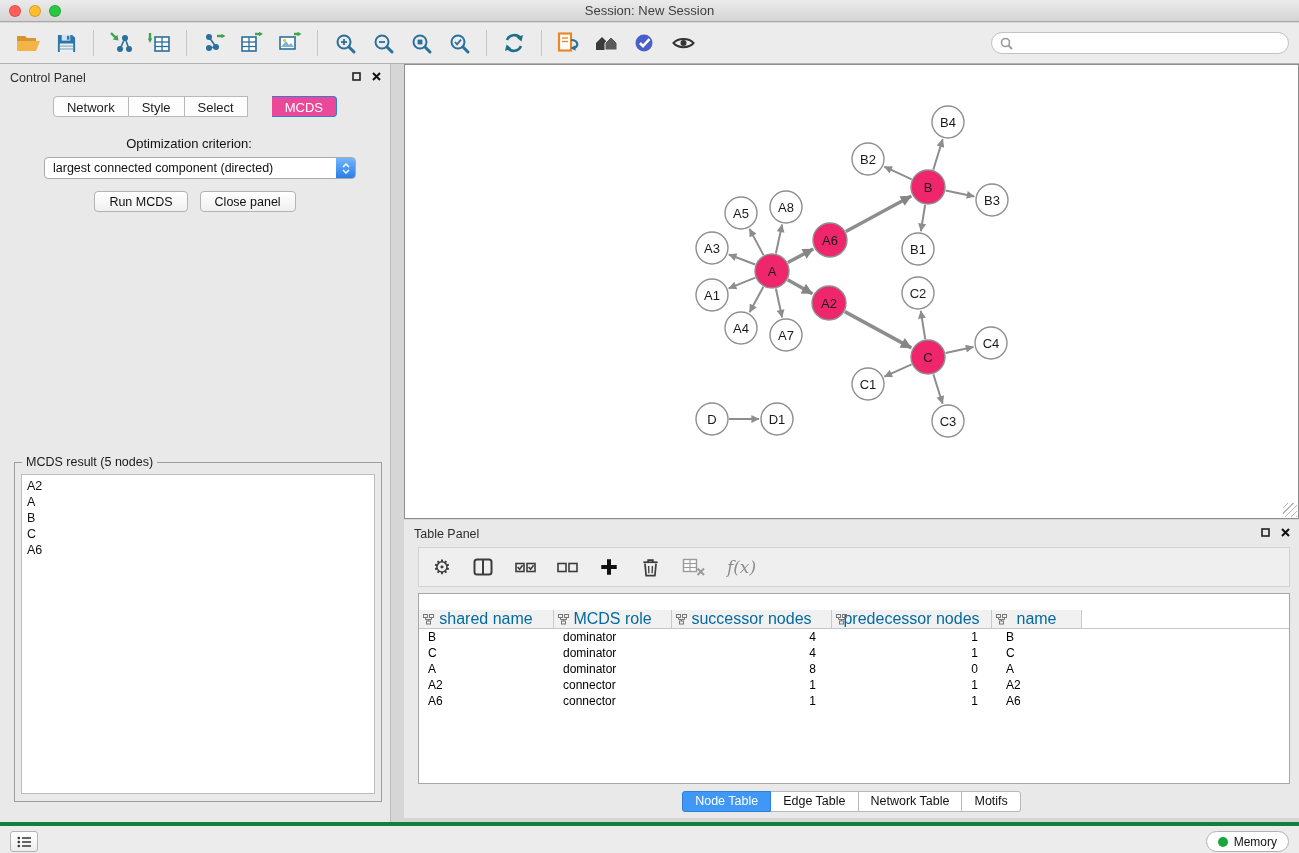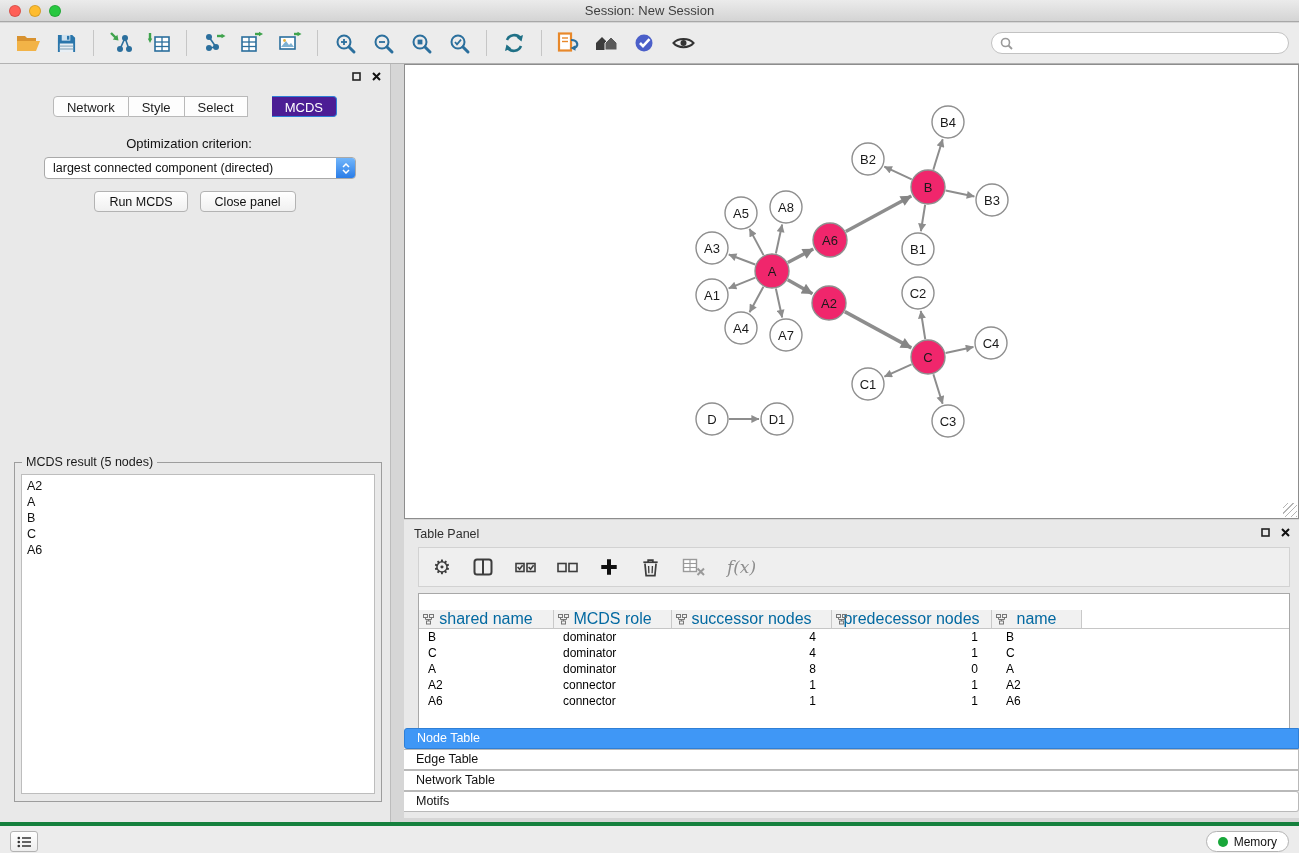--- a/index.html
+++ b/index.html
@@ -29,21 +29,21 @@
   .panel-controls { position: absolute; right: 9px; top: 8px; display: flex; gap: 11px; align-items: center; }
 
   
   .control-panel { position: absolute; left: 0; top: 64px; width: 391px; bottom: 31px;
     background: #e9e9e9; border-right: 1px solid #bcbcbc; }
   .cp-tabs { position: absolute; top: 32px; left: 0; right: 0; display: flex; justify-content: center; }
   .cp-tab { font-size: 13px; color: #1d1d1d; padding: 3px 13px; background: #fdfdfd;
     border: 1px solid #b9b9b9; border-left: none; height: 21px; }
   .cp-tab:first-child { border-left: 1px solid #b9b9b9; border-radius: 4px 0 0 4px; }
   .cp-tab:last-child { border-radius: 0 4px 4px 0; }
-  .cp-tab.active { background: #4c1d95; border-color: #2f7fd6; color: #fff; margin-left: 24px; }
+  .cp-tab.active { background: #ec4899; border-color: #2f7fd6; color: #fff; margin-left: 24px; }
   .opt-label { position: absolute; top: 72px; left: 0; right: 12px; text-align: center; font-size: 13px; color: #111; }
   .dropdown { position: absolute; top: 93px; left: 44px; width: 312px; height: 22px; background: #fff;
     border: 1px solid #a9a9a9; border-radius: 4px; display: flex; align-items: center; overflow: hidden; }
   .dropdown-value { flex: 1; font-size: 12.5px; color: #111; padding-left: 8px; white-space: nowrap; }
   .dropdown-stepper { width: 19px; align-self: stretch; background: linear-gradient(#72b6fb, #2a7de8);
     display: flex; flex-direction: column; align-items: center; justify-content: center; gap: 1px; }
   .cp-buttons { position: absolute; top: 127px; left: 0; right: 0; display: flex; justify-content: center; gap: 12px; }
   .btn { font-size: 12.5px; color: #111; padding: 2px 14px; height: 21px;
     background: linear-gradient(#ffffff, #f0f0f0); border: 1px solid #b3b3b3; border-radius: 4px; }
   .result-box { position: absolute; left: 14px; top: 398px; width: 368px; height: 340px; border: 1px solid #9d9d9d; }
@@ -77,21 +77,21 @@
   .th { position: relative; display: flex; align-items: center; justify-content: center;
     background: #f1f1f1; border-right: 1px solid #c9c9c9; border-bottom: 1px solid #c6c6c6; }
   .th .mini { position: absolute; left: 4px; top: 4px; }
   .th-fill { flex: 1; border-bottom: 1px solid #c6c6c6; background: #fff; }
   .c0 { width: 135px; } .c1 { width: 118px; } .c2 { width: 160px; } .c3 { width: 160px; } .c4 { width: 90px; }
   .trow { display: flex; height: 16px; align-items: center; font-size: 12px; color: #000; }
   .tcell { overflow: hidden; white-space: nowrap; }
   .tcell.c0 { padding-left: 9px; } .tcell.c1 { padding-left: 9px; }
   .tcell.c2 { text-align: right; padding-right: 16px; } .tcell.c3 { text-align: right; padding-right: 14px; }
   .tcell.c4 { padding-left: 14px; }
-  .tp-tabs { position: absolute; bottom: 6px; left: 0; right: 0; display: flex; justify-content: center; flex-direction: column; }
+  .tp-tabs { position: absolute; bottom: 6px; left: 0; right: 0; display: flex; justify-content: center; }
   .ft-tab { font-size: 12.5px; color: #111; padding: 2px 12px; height: 21px; background: #fff;
     border: 1px solid #b9b9b9; border-left: none; }
   .ft-tab:first-child { border-left: 1px solid #b9b9b9; border-radius: 3px 0 0 3px; }
   .ft-tab:last-child { border-radius: 0 3px 3px 0; }
   .ft-tab.active { background: #3f97f6; border-color: #2f7fd6; color: #fff; }
 
   
   .statusbar { position: absolute; left: 0; right: 0; bottom: 0; height: 31px; background: #ececec;
     border-top: 4px solid #15803d; }
   .sb-list-btn { position: absolute; left: 10px; top: 5px; width: 28px; height: 21px;
@@ -256,20 +256,21 @@
       <svg width="13" height="13" viewBox="0 0 13 13">
         <circle cx="5.5" cy="5.5" r="4" fill="none" stroke="#9a9a9a" stroke-width="1.6"></circle>
         <line x1="8.5" y1="8.5" x2="12" y2="12" stroke="#9a9a9a" stroke-width="1.8"></line>
       </svg>
       <input type="text" placeholder="" style="">
     </div>
   </div>
 
   <div class="control-panel">
     <div class="panel-header">
+      <div class="panel-title">Control Panel</div>
       <div class="panel-controls">
         <svg width="9" height="9">
             <rect x="1" y="1" width="7" height="7" fill="none" stroke="#222" stroke-width="1.6"></rect>
           </svg>
         <svg width="9" height="9">
             <path d="M1 1 L8 8 M8 1 L1 8" stroke="#111" stroke-width="2"></path>
           </svg>
       </div>
     </div>
     <div class="cp-tabs">

